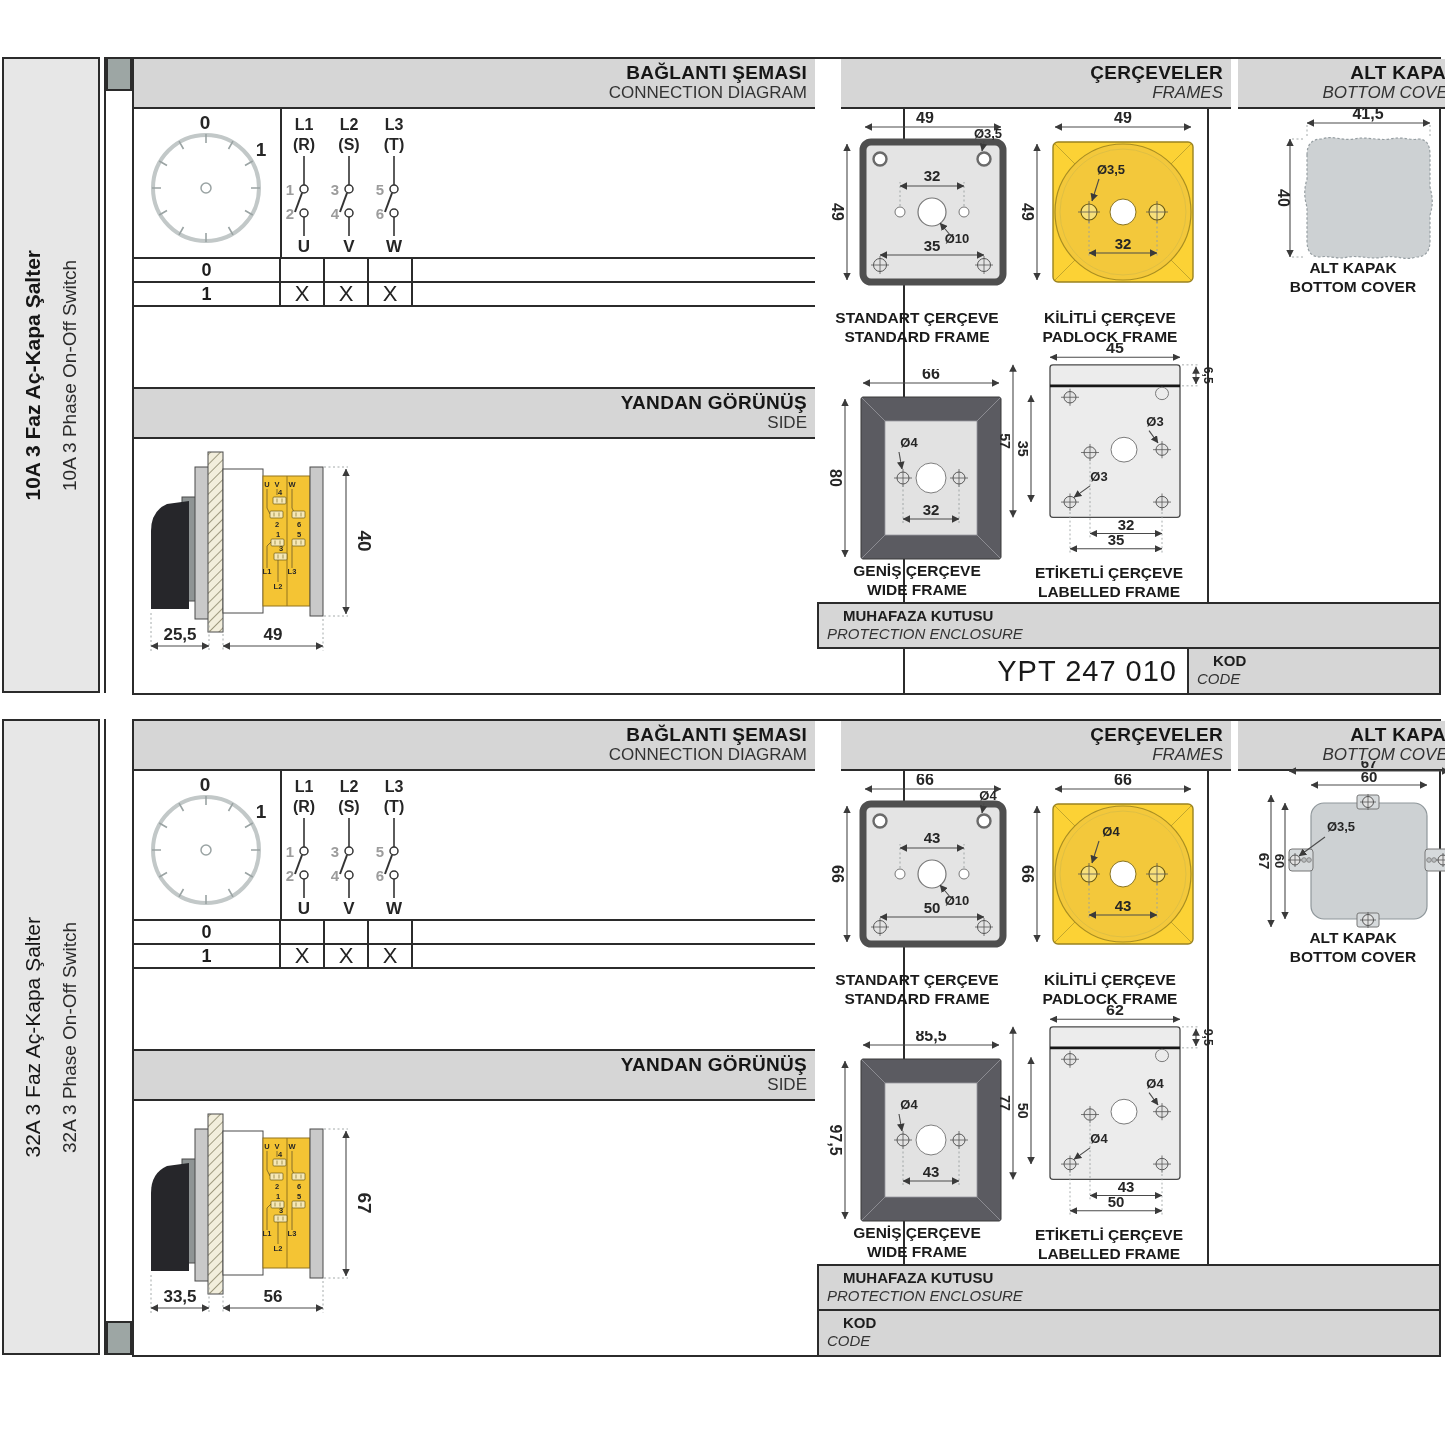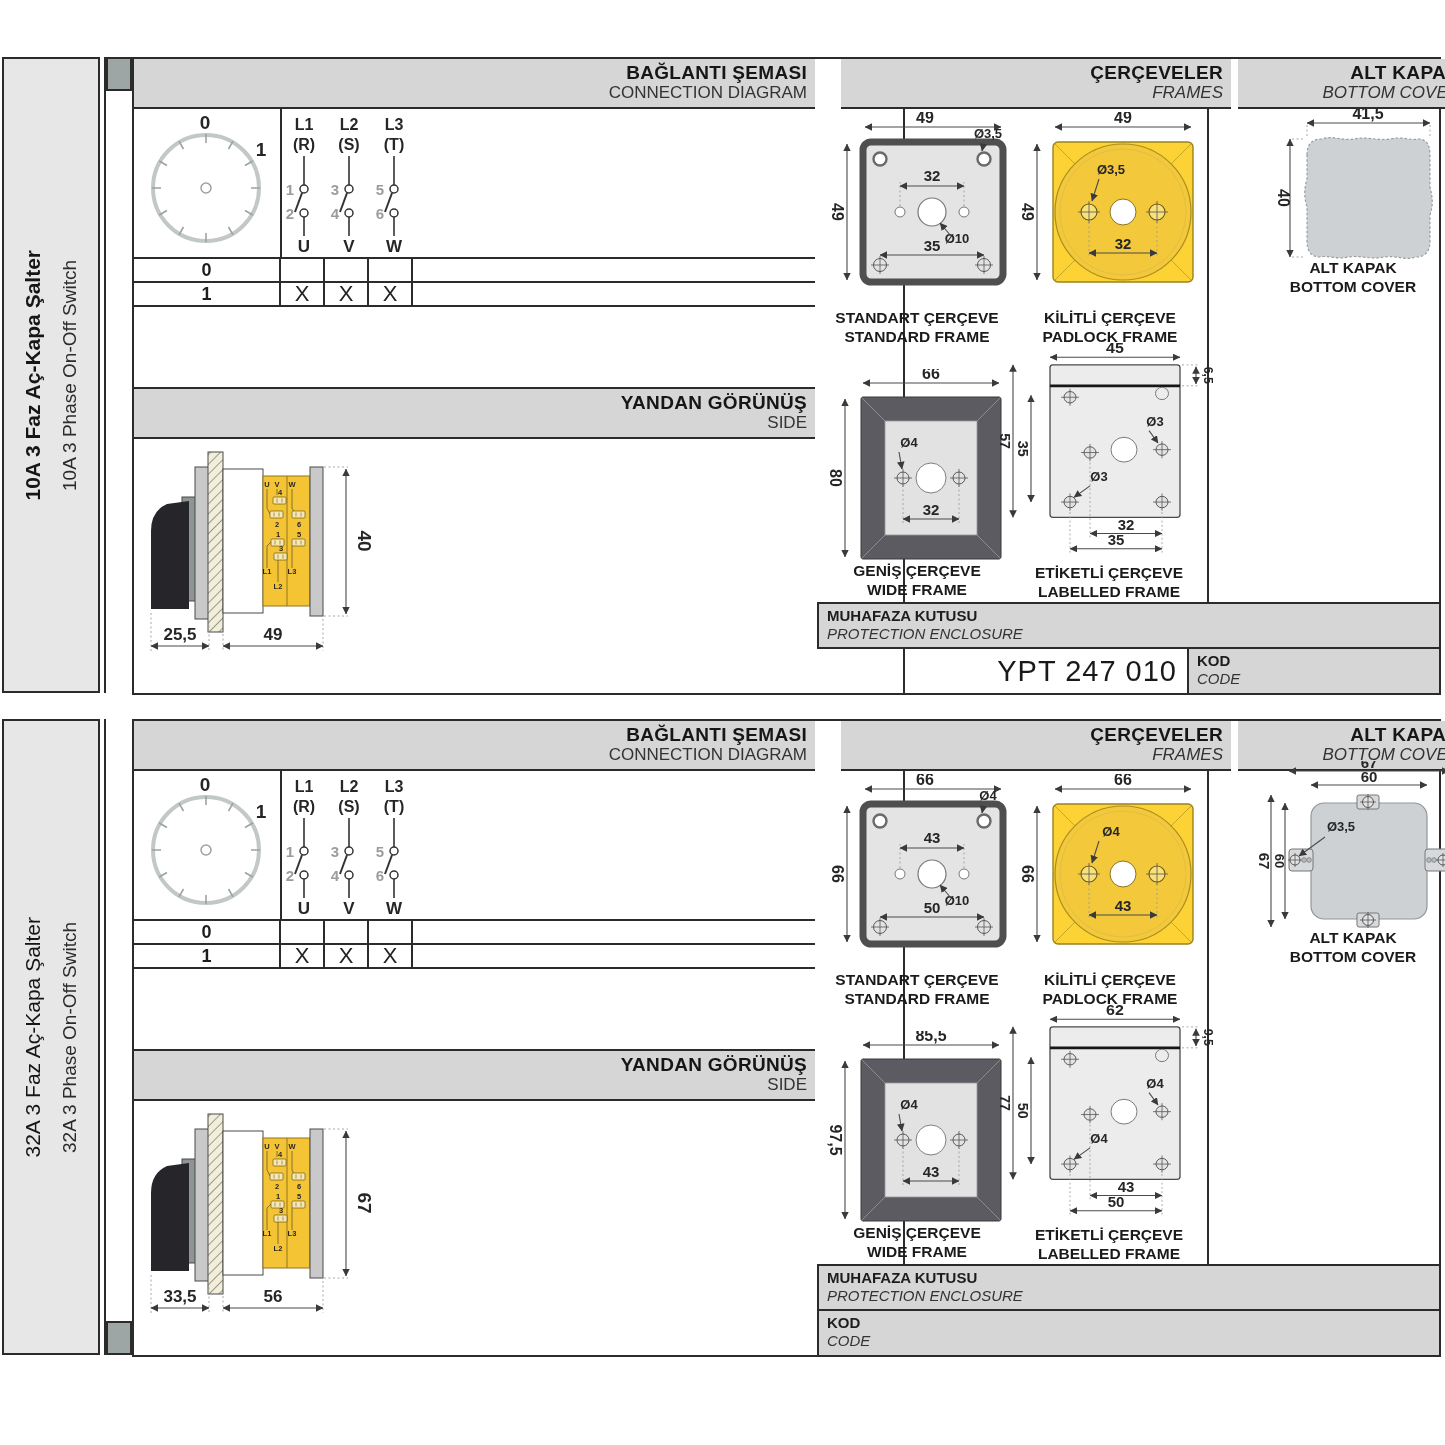--- a/index.html
+++ b/index.html
@@ -44,21 +44,21 @@
 
   .fig{position:absolute;}
   .fig-label{position:absolute;text-align:center;font-weight:bold;font-size:15.5px;line-height:1.2;color:#1a1a1a;}
 
   .codes{position:absolute;left:683px;top:543px;width:622px;height:91px;border-top:2px solid #2b2b2b;box-sizing:border-box;}
   .crow{display:flex;height:44px;box-sizing:border-box;}
   .crow.first{border-bottom:2px solid #2b2b2b;height:45px;}
   .cbig{width:370px;display:flex;align-items:center;justify-content:flex-end;padding-right:10px;box-sizing:border-box;
     font-size:29px;letter-spacing:1px;color:#191919;}
   .cgray{flex:1;background:#d6d6d6;border-left:2px solid #2b2b2b;box-sizing:border-box;padding:3px 0 0 8px;}
-  .cgray .l1{font-weight:bold;font-size:15px;line-height:1.2;}
+  .cgray .l1{font-weight:bold;font-size:15px;line-height:1.2;margin-left:16px;}
   .cgray .l2{font-style:italic;font-size:15px;color:#333;line-height:1.2;}
 
   svg text{font-family:"Liberation Sans",sans-serif;font-weight:bold;fill:#262626;}
   .dt{font-size:16px}.dm{font-size:15px}.do{font-size:13px}
   .pl{font-size:16px}.uvw{font-size:17px}.gn{font-size:15px;fill:#9c9c9c}.d01{font-size:19px}
   .sd{font-size:17px}.sdr{font-size:19px}.ty{font-size:7.5px}
   .dl{stroke:#4a4a4a;stroke-width:1.1;}
   .ext{stroke:#9aa0a0;stroke-width:.9;stroke-dasharray:2,2.5;}
   .ch{fill:#e3e3e3;stroke:#555;stroke-width:1;}
   .chl{stroke:#555;stroke-width:.8;}

